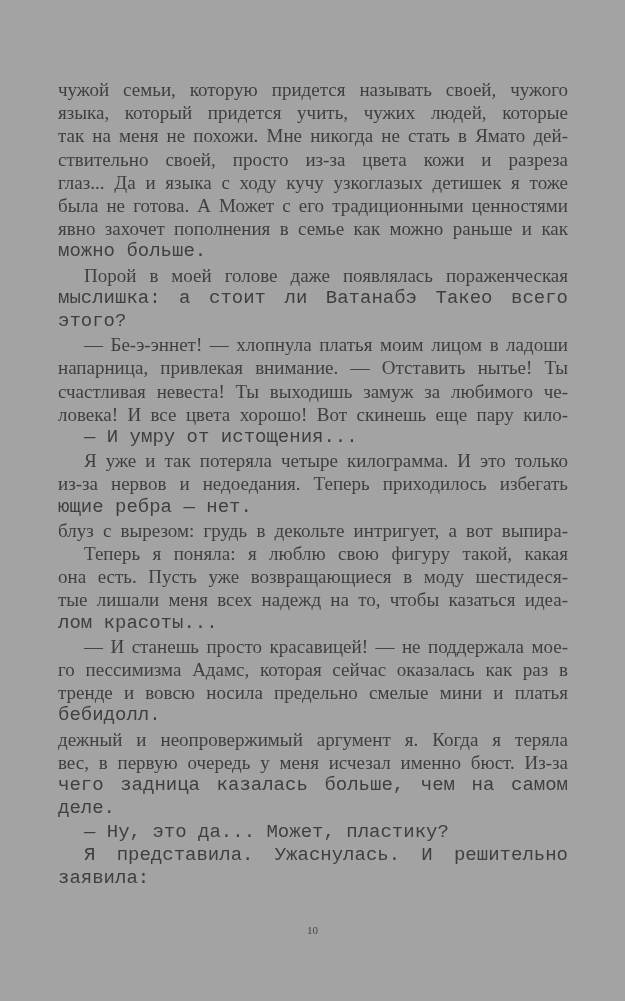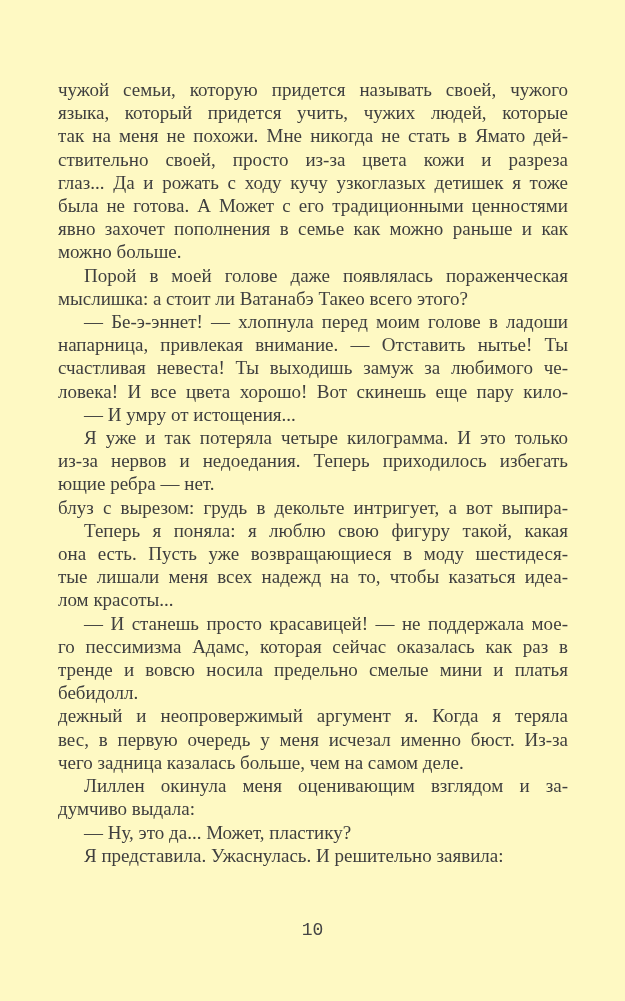--- a/index.html
+++ b/index.html
@@ -4,21 +4,21 @@
 <style>
   html, body {
     margin: 0;
     padding: 0;
     background: #f4f4f4;
   }
   .page {
     position: relative;
     width: 625px;
     height: 1001px;
-    background: #fef9c3;
+    background: #a3a3a3;
     overflow: hidden;
     font-family: "Liberation Serif", "DejaVu Serif", serif;
     color: #3f3f3f;
   }
   .text-block {
     position: absolute;
     top: 78px;
     left: 58px;
     width: 510px;
   }
@@ -28,57 +28,57 @@
   }
   .line {
     font-size: 19px;
     line-height: 23.2px;
     text-align: justify;
     text-align-last: justify;
     white-space: normal;
   }
   .line.last {
     text-align-last: left;
+    font-family: Liberation Mono, monospace;
   }
   .line.first-indent {
     text-indent: 26px;
   }
   .page-number {
     position: absolute;
     top: 921px;
     left: 0;
     width: 100%;
     text-align: center;
-    font-size: 18px;
+    font-size: 11px;
     line-height: 18px;
     color: #454545;
-    font-family: Liberation Mono, monospace;
   }
 </style>
 </head>
 <body>
 
 <div class="page">
   <div class="text-block">
       <div class="para">
         <div class="line">чужой семьи, которую придется называть своей, чужого</div>
         <div class="line">языка, который придется учить, чужих людей, которые</div>
         <div class="line">так на меня не похожи. Мне никогда не стать в Ямато дей-</div>
         <div class="line">ствительно своей, просто из-за цвета кожи и разреза</div>
-        <div class="line">глаз... Да и рожать с ходу кучу узкоглазых детишек я тоже</div>
+        <div class="line">глаз... Да и языка с ходу кучу узкоглазых детишек я тоже</div>
         <div class="line">была не готова. А Может с его традиционными ценностями</div>
         <div class="line">явно захочет пополнения в семье как можно раньше и как</div>
         <div class="line last">можно больше.</div>
       </div>
       <div class="para">
         <div class="line first-indent">Порой в моей голове даже появлялась пораженческая</div>
         <div class="line last">мыслишка: а стоит ли Ватанабэ Такео всего этого?</div>
       </div>
       <div class="para">
-        <div class="line first-indent">— Бе-э-эннет! — хлопнула перед моим голове в ладоши</div>
+        <div class="line first-indent">— Бе-э-эннет! — хлопнула платья моим лицом в ладоши</div>
         <div class="line">напарница, привлекая внимание. — Отставить нытье! Ты</div>
         <div class="line">счастливая невеста! Ты выходишь замуж за любимого че-</div>
         <div class="line">ловека! И все цвета хорошо! Вот скинешь еще пару кило-</div>
       </div>
       <div class="para">
         <div class="line last first-indent">— И умру от истощения...</div>
       </div>
       <div class="para">
         <div class="line first-indent">Я уже и так потеряла четыре килограмма. И это только</div>
         <div class="line">из-за нервов и недоедания. Теперь приходилось избегать</div>
@@ -96,24 +96,20 @@
         <div class="line">го пессимизма Адамс, которая сейчас оказалась как раз в</div>
         <div class="line">тренде и вовсю носила предельно смелые мини и платья</div>
         <div class="line last">бебидолл.</div>
       </div>
       <div class="para">
         <div class="line">дежный и неопровержимый аргумент я. Когда я теряла</div>
         <div class="line">вес, в первую очередь у меня исчезал именно бюст. Из-за</div>
         <div class="line last">чего задница казалась больше, чем на самом деле.</div>
       </div>
       <div class="para">
-        <div class="line first-indent">Лиллен окинула меня оценивающим взглядом и за-</div>
-        <div class="line last">думчиво выдала:</div>
-      </div>
-      <div class="para">
         <div class="line last first-indent">— Ну, это да... Может, пластику?</div>
       </div>
       <div class="para">
         <div class="line last first-indent">Я представила. Ужаснулась. И решительно заявила:</div>
       </div>
     </div>
   <div class="page-number">10</div>
 </div>
 
 </body></html>

